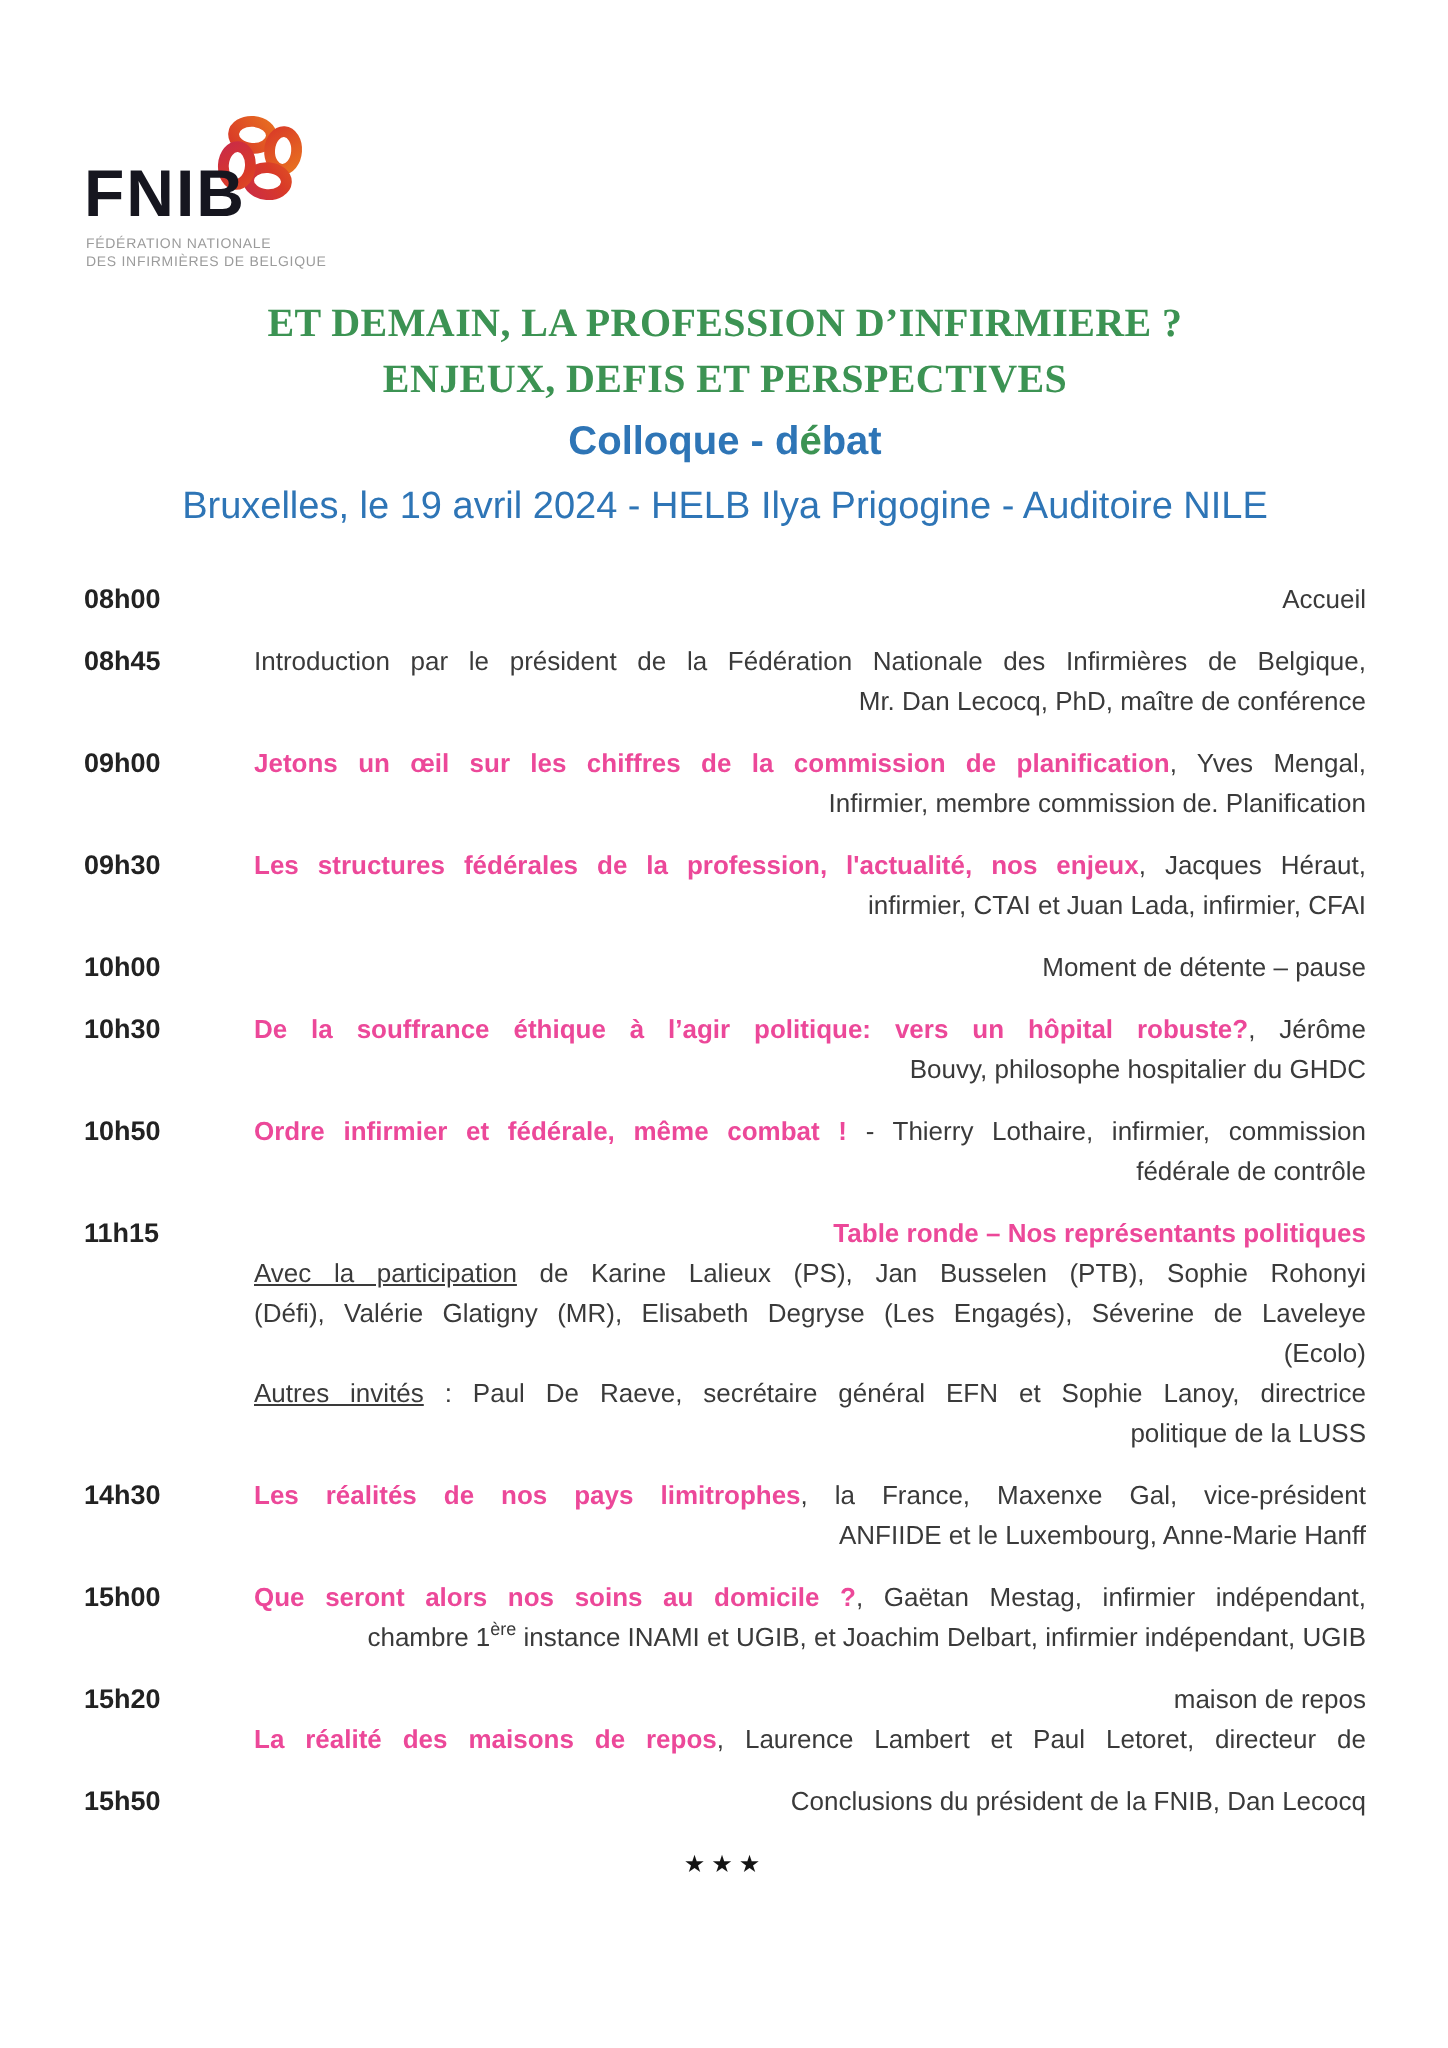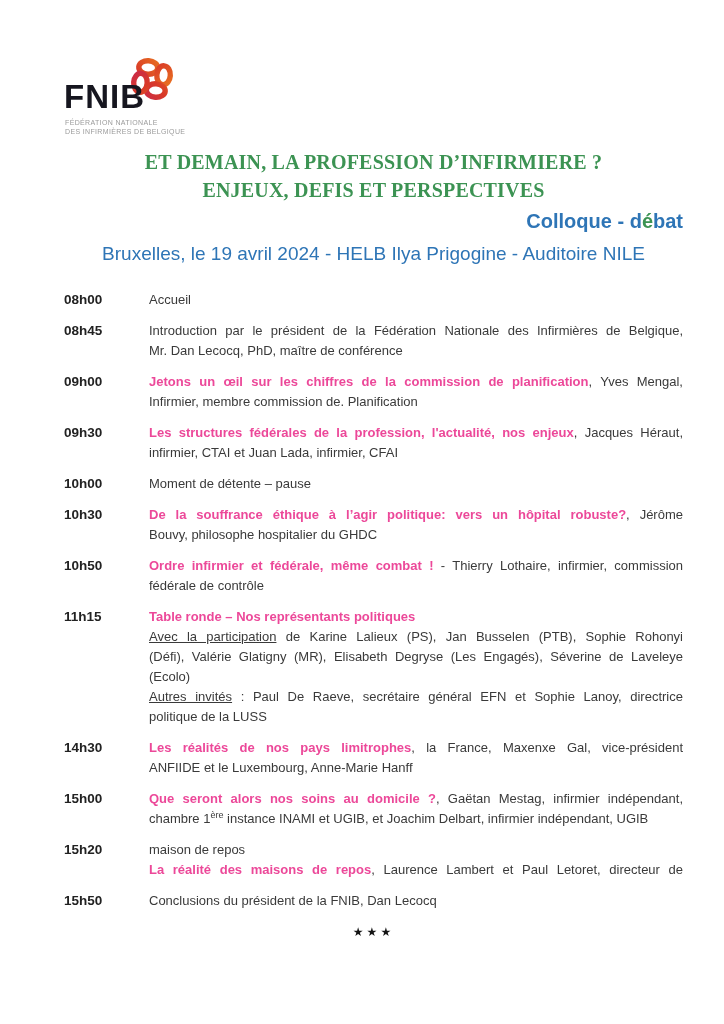--- a/index.html
+++ b/index.html
@@ -4,55 +4,55 @@
 <style>
   html,body{margin:0;padding:0;background:#ffffff;}
   .page{
     position:relative;
     width:724px;height:1024px;
     background:#ffffff;
     font-family:"Liberation Sans","DejaVu Sans",sans-serif;
     color:#3a3a3a;
     overflow:hidden;
     box-sizing:border-box;
-    padding:0 41px 0 64px;
+    padding:0 41px 0 42px;
   }
   
   .logo{position:relative;margin-top:54px;height:84px;width:250px;}
   .logo-name{
     position:absolute;left:0;top:26px;
     font-size:33px;font-weight:800;letter-spacing:1px;
     color:#16161f;line-height:34px;
   }
   .logo-sub{position:absolute;left:1px;top:64px;
     font-size:7px;color:#9b9b9b;letter-spacing:.35px;line-height:9px;}
   .logo-icon{position:absolute;left:61px;top:-2px;}
   
   .titles{text-align:center;margin-top:10px;}
   .title-line{
     font-size:20px;font-weight:700;line-height:28px;margin:0;
     color:var(--green);letter-spacing:.2px;white-space:nowrap;font-family:Liberation Serif, serif;
   }
   .event-type{
     font-size:20px;font-weight:700;line-height:30px;margin:2px 0 0 0;
-    color:var(--blue);white-space:nowrap;text-align:right;
+    color:var(--blue);white-space:nowrap;
   }
   .event-type .accent{color:var(--green);}
   .date-line{
     font-size:19px;font-weight:400;line-height:26px;margin:5px 0 0 0;
     color:var(--blue);white-space:nowrap;
   }
   
   .schedule{margin-top:23px;}
   .row{display:flex;margin-bottom:11px;}
   .time{
     flex:0 0 85px;font-weight:700;font-size:13.5px;line-height:20px;color:#222222;
   }
   .content{flex:1 1 auto;min-width:0;font-size:13px;line-height:20px;}
-  .line{white-space:nowrap;overflow:hidden;text-align:left;}
+  .line{white-space:nowrap;overflow:hidden;text-align:right;}
   .line.just{text-align:justify;text-align-last:justify;}
   .content .b{font-weight:700;color:#ec4899;}
   .content .u{text-decoration:underline;}
   .content sup{font-size:9px;line-height:0;}
   
   .separator{
     text-align:center;margin-top:14px;font-size:12px;letter-spacing:3px;
     color:#141414;font-weight:700;
   }
 </style>

